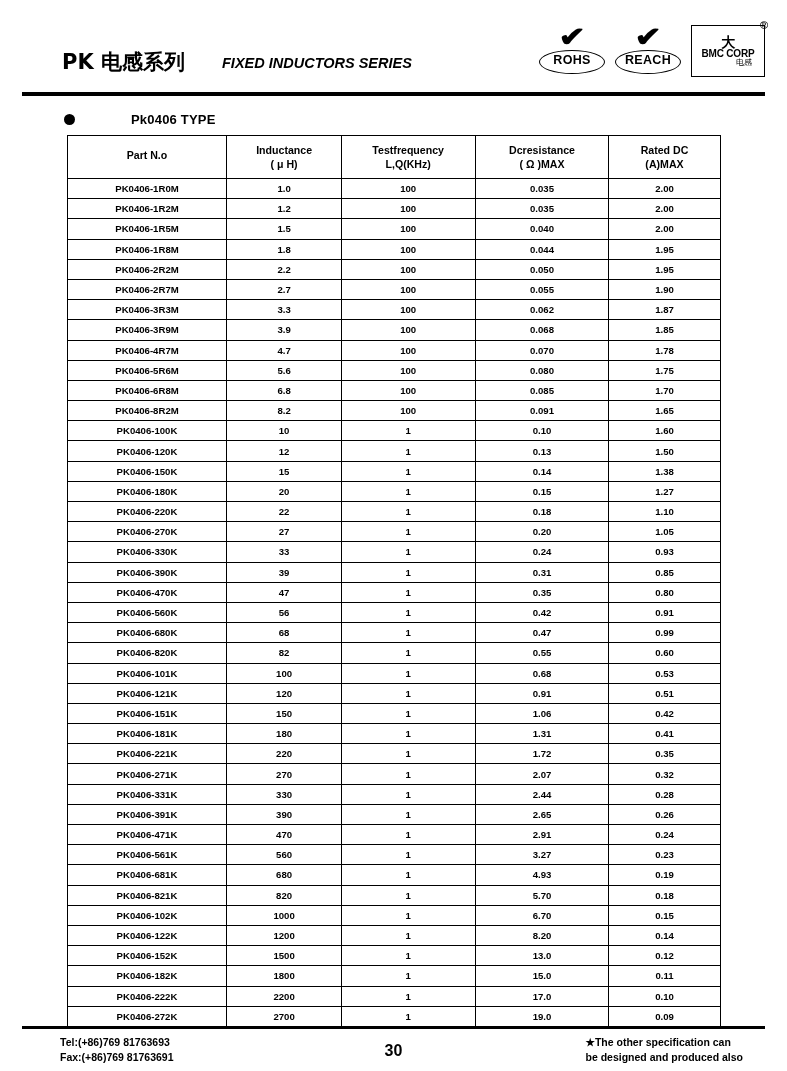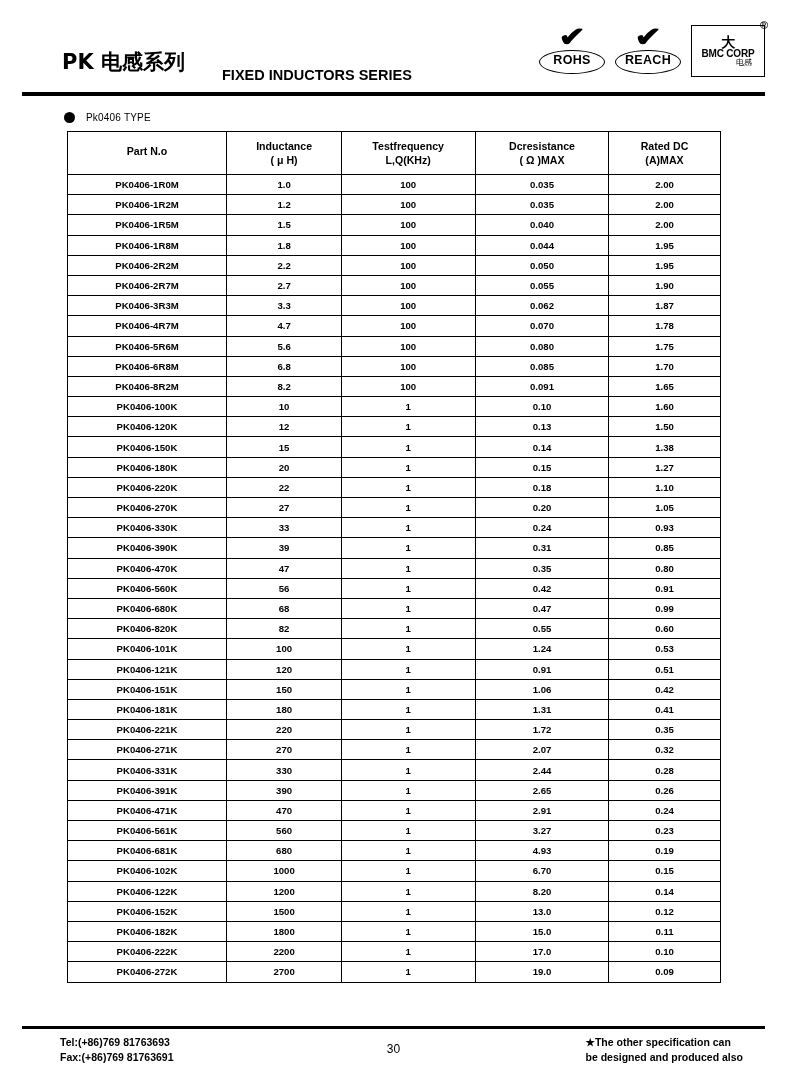--- a/index.html
+++ b/index.html
@@ -35,24 +35,25 @@
     top: 34px;
     font-family: "DejaVu Sans", sans-serif;
     font-size: 21px;
     font-weight: bold;
     letter-spacing: 0px;
     white-space: nowrap;
   }
   .title-en {
     position: absolute;
     left: 200px;
-    top: 53px;
+    top: 41px;
     font-family: "Liberation Sans", sans-serif;
     font-size: 14.5px;
     font-weight: bold;
+    font-style: italic;
     white-space: nowrap;
   }
   .badges {
     position: absolute;
     right: 0px;
     top: 10px;
     display: flex;
     align-items: flex-start;
     gap: 10px;
   }
@@ -132,23 +133,24 @@
     gap: 11px;
   }
   .bullet {
     width: 11px;
     height: 11px;
     border-radius: 50%;
     background: #000;
     display: inline-block;
   }
   .section-label {
-    font-size: 10px;
-    font-weight: normal;
+    font-size: 13px;
+    font-weight: bold;
     letter-spacing: 0.2px;
+    margin-left: 45px;
   }
 
   
   .table-wrap {
     margin: 0 auto;
     width: 654px;
   }
   table.spec {
     border-collapse: collapse;
     width: 100%;
@@ -203,22 +205,22 @@
     left: 38px;
     top: 0;
     line-height: 15px;
   }
   .footer-center {
     position: absolute;
     left: 0;
     right: 0;
     top: 7px;
     text-align: center;
-    font-size: 12px;
-    font-weight: normal;
+    font-size: 16px;
+    font-weight: bold;
   }
   .footer-right {
     position: absolute;
     right: 22px;
     top: 0;
     text-align: left;
     line-height: 15px;
   }
 </style>
 </head>
@@ -332,20 +334,27 @@
             <td>1.90</td>
           </tr>
           <tr>
             <td>PK0406-3R3M</td>
             <td>3.3</td>
             <td>100</td>
             <td>0.062</td>
             <td>1.87</td>
           </tr>
           <tr>
+            <td>PK0406-3R9M</td>
+            <td>3.9</td>
+            <td>100</td>
+            <td>0.068</td>
+            <td>1.85</td>
+          </tr>
+          <tr>
             <td>PK0406-4R7M</td>
             <td>4.7</td>
             <td>100</td>
             <td>0.070</td>
             <td>1.78</td>
           </tr>
           <tr>
             <td>PK0406-5R6M</td>
             <td>5.6</td>
             <td>100</td>
@@ -447,21 +456,21 @@
             <td>PK0406-820K</td>
             <td>82</td>
             <td>1</td>
             <td>0.55</td>
             <td>0.60</td>
           </tr>
           <tr>
             <td>PK0406-101K</td>
             <td>100</td>
             <td>1</td>
-            <td>1.24</td>
+            <td>0.68</td>
             <td>0.53</td>
           </tr>
           <tr>
             <td>PK0406-121K</td>
             <td>120</td>
             <td>1</td>
             <td>0.91</td>
             <td>0.51</td>
           </tr>
           <tr>
@@ -519,20 +528,27 @@
             <td>1</td>
             <td>3.27</td>
             <td>0.23</td>
           </tr>
           <tr>
             <td>PK0406-681K</td>
             <td>680</td>
             <td>1</td>
             <td>4.93</td>
             <td>0.19</td>
+          </tr>
+          <tr>
+            <td>PK0406-821K</td>
+            <td>820</td>
+            <td>1</td>
+            <td>5.70</td>
+            <td>0.18</td>
           </tr>
           <tr>
             <td>PK0406-102K</td>
             <td>1000</td>
             <td>1</td>
             <td>6.70</td>
             <td>0.15</td>
           </tr>
           <tr>
             <td>PK0406-122K</td>

